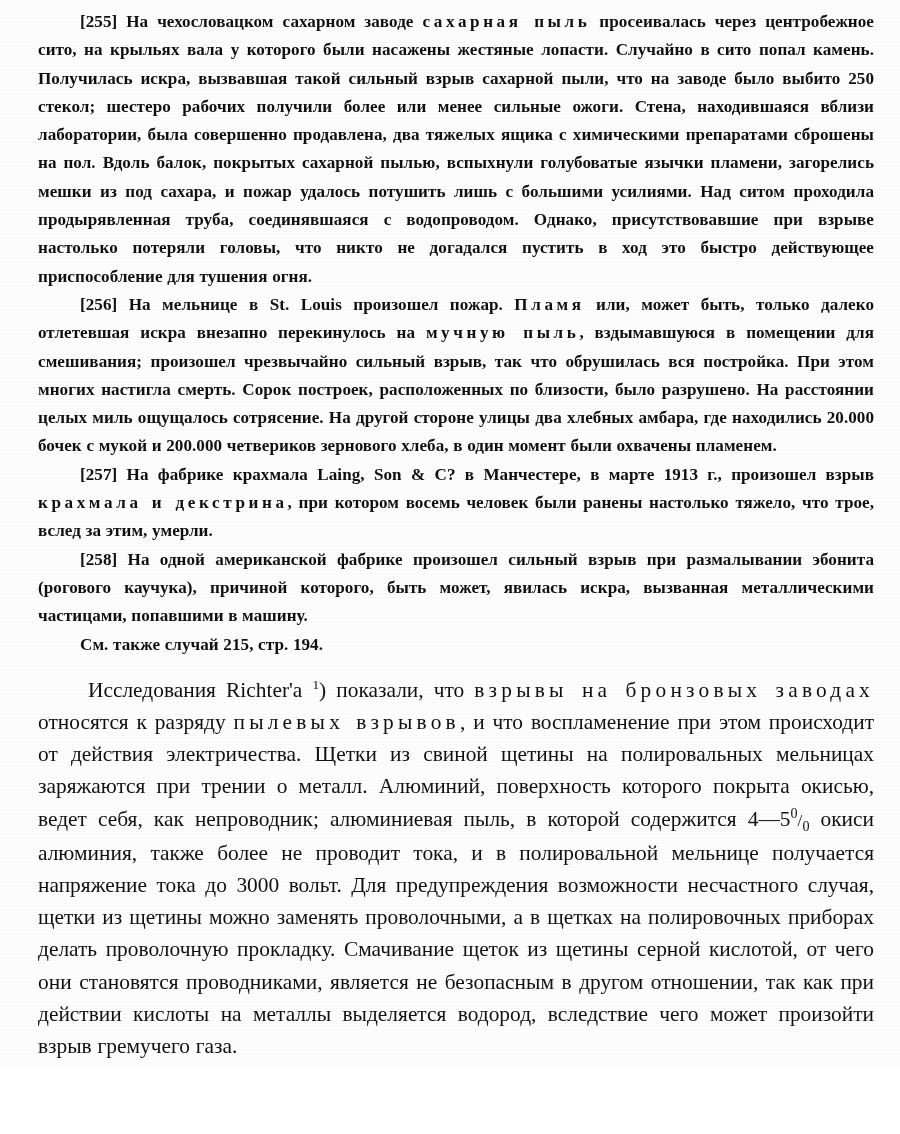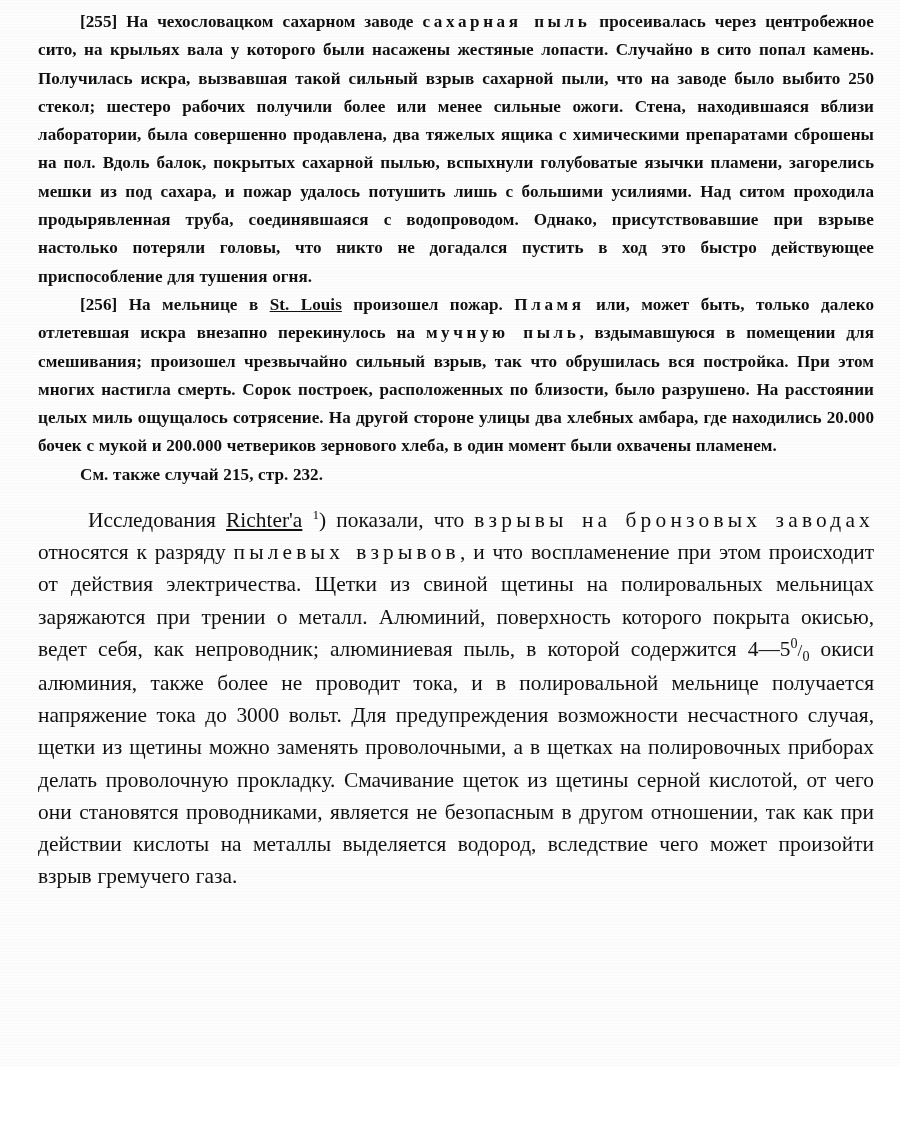--- a/index.html
+++ b/index.html
@@ -56,21 +56,20 @@
   .sp {
     letter-spacing: 3.6px;
     font-weight: 700;
   }
   .closing .sp {
     letter-spacing: 4.2px;
     font-weight: 400;
   }
   .lat {
     font-family: "Liberation Serif", "DejaVu Serif", serif;
-    text-decoration: underline;
   }
   sup.fn {
     font-size: 0.62em;
     vertical-align: super;
     line-height: 0;
     letter-spacing: 0;
   }
   .pct {
     white-space: nowrap;
   }
@@ -90,21 +89,23 @@
   }
 </style>
 </head>
 <body>
 
 <div id="page">
 
   <section class="cases">
     <p>[255] На чехословацком сахарном заводе <span class="sp">сахарная пыль</span> просеивалась через центробежное сито, на крыльях вала у которого были насажены жестяные лопасти. Случайно в сито попал камень. Получилась искра, вызвавшая такой сильный взрыв сахарной пыли, что на заводе было выбито 250 стекол; шестеро рабочих получили более или менее сильные ожоги. Стена, находившаяся вблизи лаборатории, была совершенно продавлена, два тяжелых ящика с химическими препаратами сброшены на пол. Вдоль балок, покрытых сахарной пылью, вспыхнули голубоватые язычки пламени, загорелись мешки из под сахара, и пожар удалось потушить лишь с большими усилиями. Над ситом проходила продырявленная труба, соединявшаяся с водопроводом. Однако, присутствовавшие при взрыве настолько потеряли головы, что никто не догадался пустить в ход это быстро действующее приспособление для тушения огня.</p>
     <p>[256] На мельнице в <span class="lat">St. Louis</span> произошел пожар. <span class="sp">Пламя</span> или, может быть, только далеко отлетевшая искра внезапно перекинулось на <span class="sp">мучную пыль</span>, вздымавшуюся в помещении для смешивания; произошел чрезвычайно сильный взрыв, так что обрушилась вся постройка. При этом многих настигла смерть. Сорок построек, расположенных по близости, было разрушено. На расстоянии целых миль ощущалось сотрясение. На другой стороне улицы два хлебных амбара, где находились 20.000 бочек с мукой и 200.000 четвериков зернового хлеба, в один момент были охвачены пламенем.</p>
-    <p>См. также случай 215, стр. 232.</p>
+    <p>[257] На фабрике крахмала <span class="lat">Laing, Son &amp; C?</span> в Манчестере, в марте 1913 г., произошел взрыв <span class="sp">крахмала и декстрина</span>, при котором восемь человек были ранены настолько тяжело, что трое, вслед за этим, умерли.</p>
+    <p>[258] На одной американской фабрике произошел сильный взрыв при размалывании эбонита (рогового каучука), причиной которого, быть может, явилась искра, вызванная металлическими частицами, попавшими в машину.</p>
+    <p>См. также случай 215, стр. 194.</p>
   </section>
 
   <section class="closing">
     <p>Исследования <span class="lat">Richter'a</span> <sup class="fn">1</sup>) показали, что <span class="sp">взрывы на бронзовых заводах</span> относятся к разряду <span class="sp">пылевых взрывов</span>, и что воспламенение при этом происходит от действия электричества. Щетки из свиной щетины на полировальных мельницах заряжаются при трении о металл. Алюминий, поверхность которого покрыта окисью, ведет себя, как непроводник; алюминиевая пыль, в которой содержится 4—5<span class="pct"><sup>0</sup><span class="slash">/</span><sub>0</sub></span> окиси алюминия, также более не проводит тока, и в полировальной мельнице получается напряжение тока до 3000 вольт. Для предупреждения возможности несчастного случая, щетки из щетины можно заменять проволочными, а в щетках на полировочных приборах делать проволочную прокладку. Смачивание щеток из щетины серной кислотой, от чего они становятся проводниками, является не безопасным в другом отношении, так как при действии кислоты на металлы выделяется водород, вследствие чего может произойти взрыв гремучего газа.</p>
   </section>
 
   <div id="grain"></div>
 </div>
 
 </body></html>

